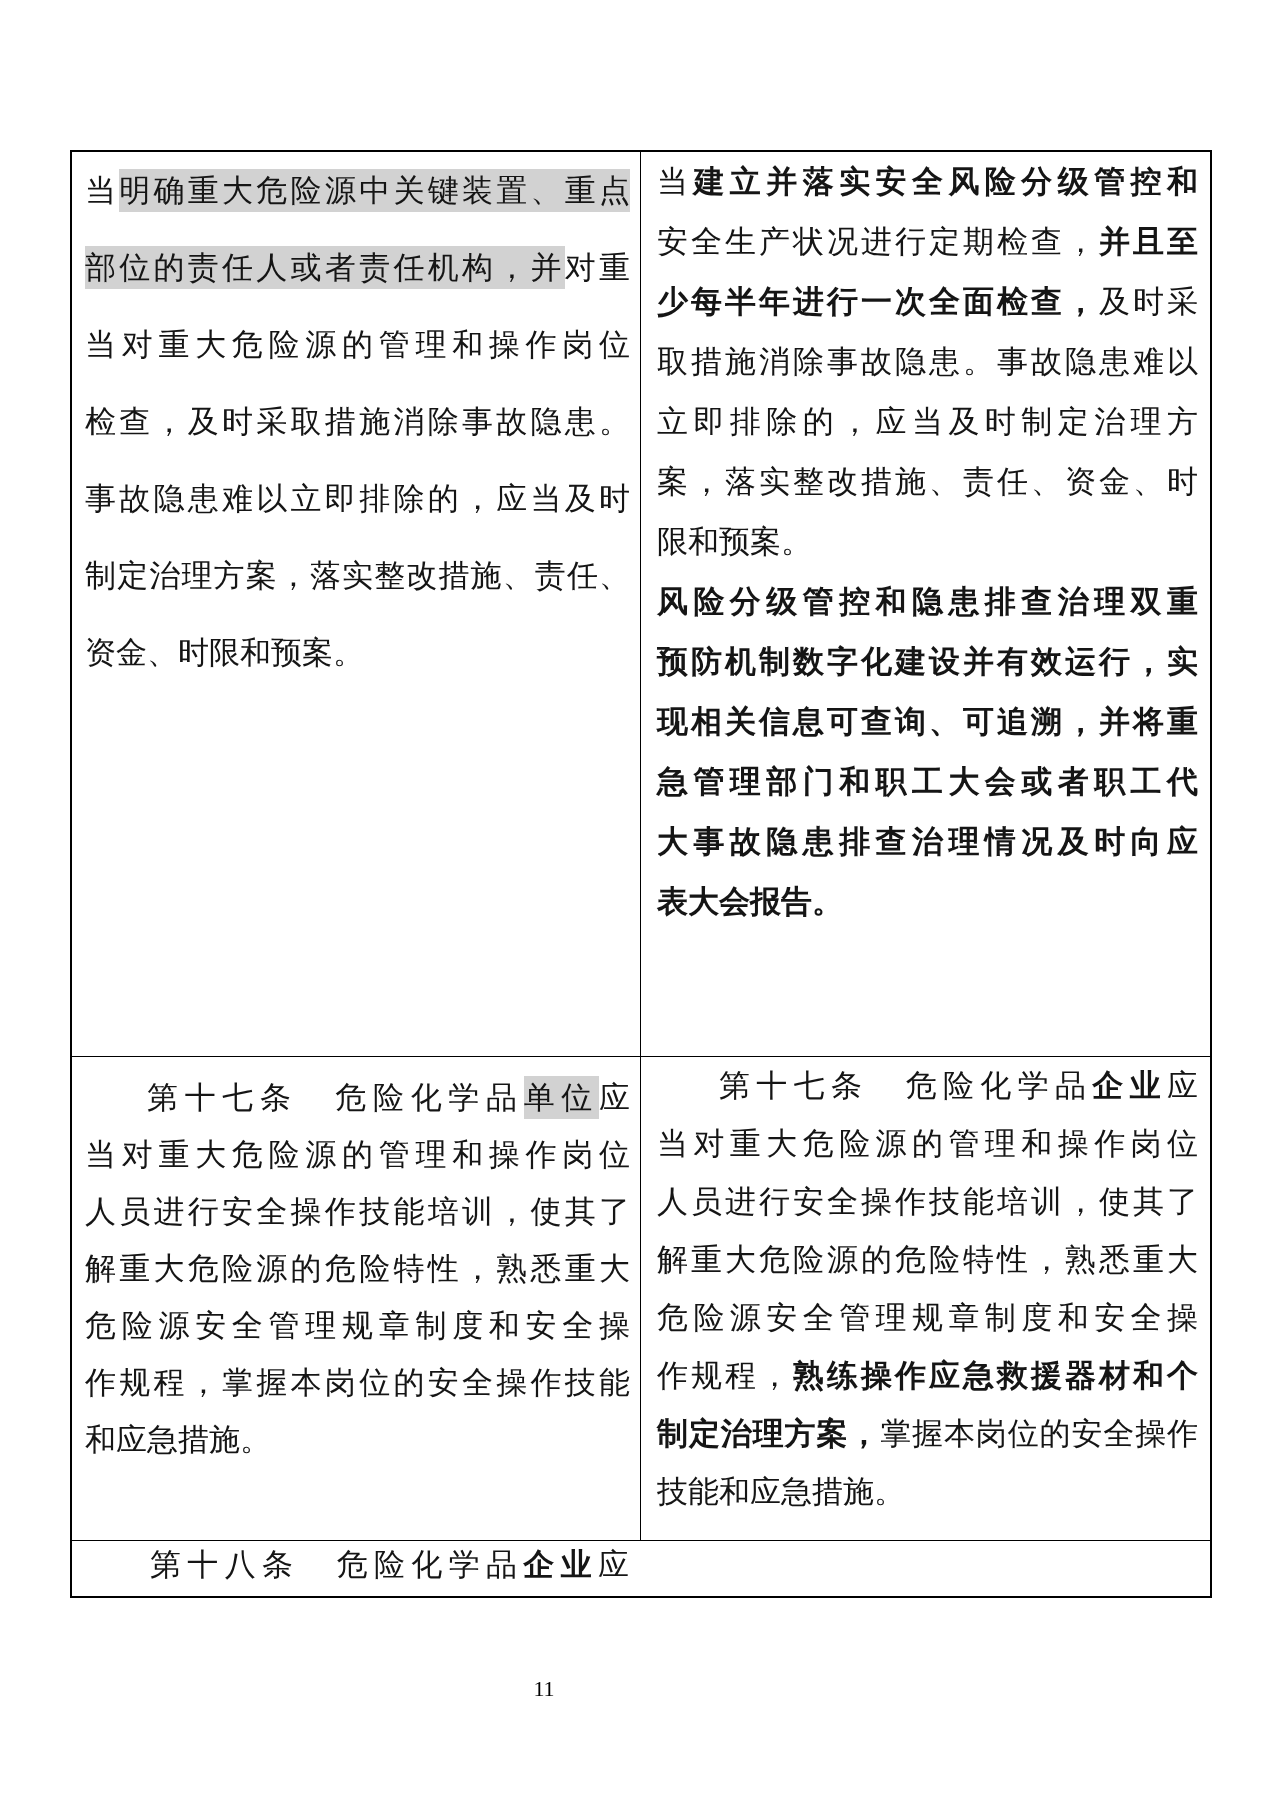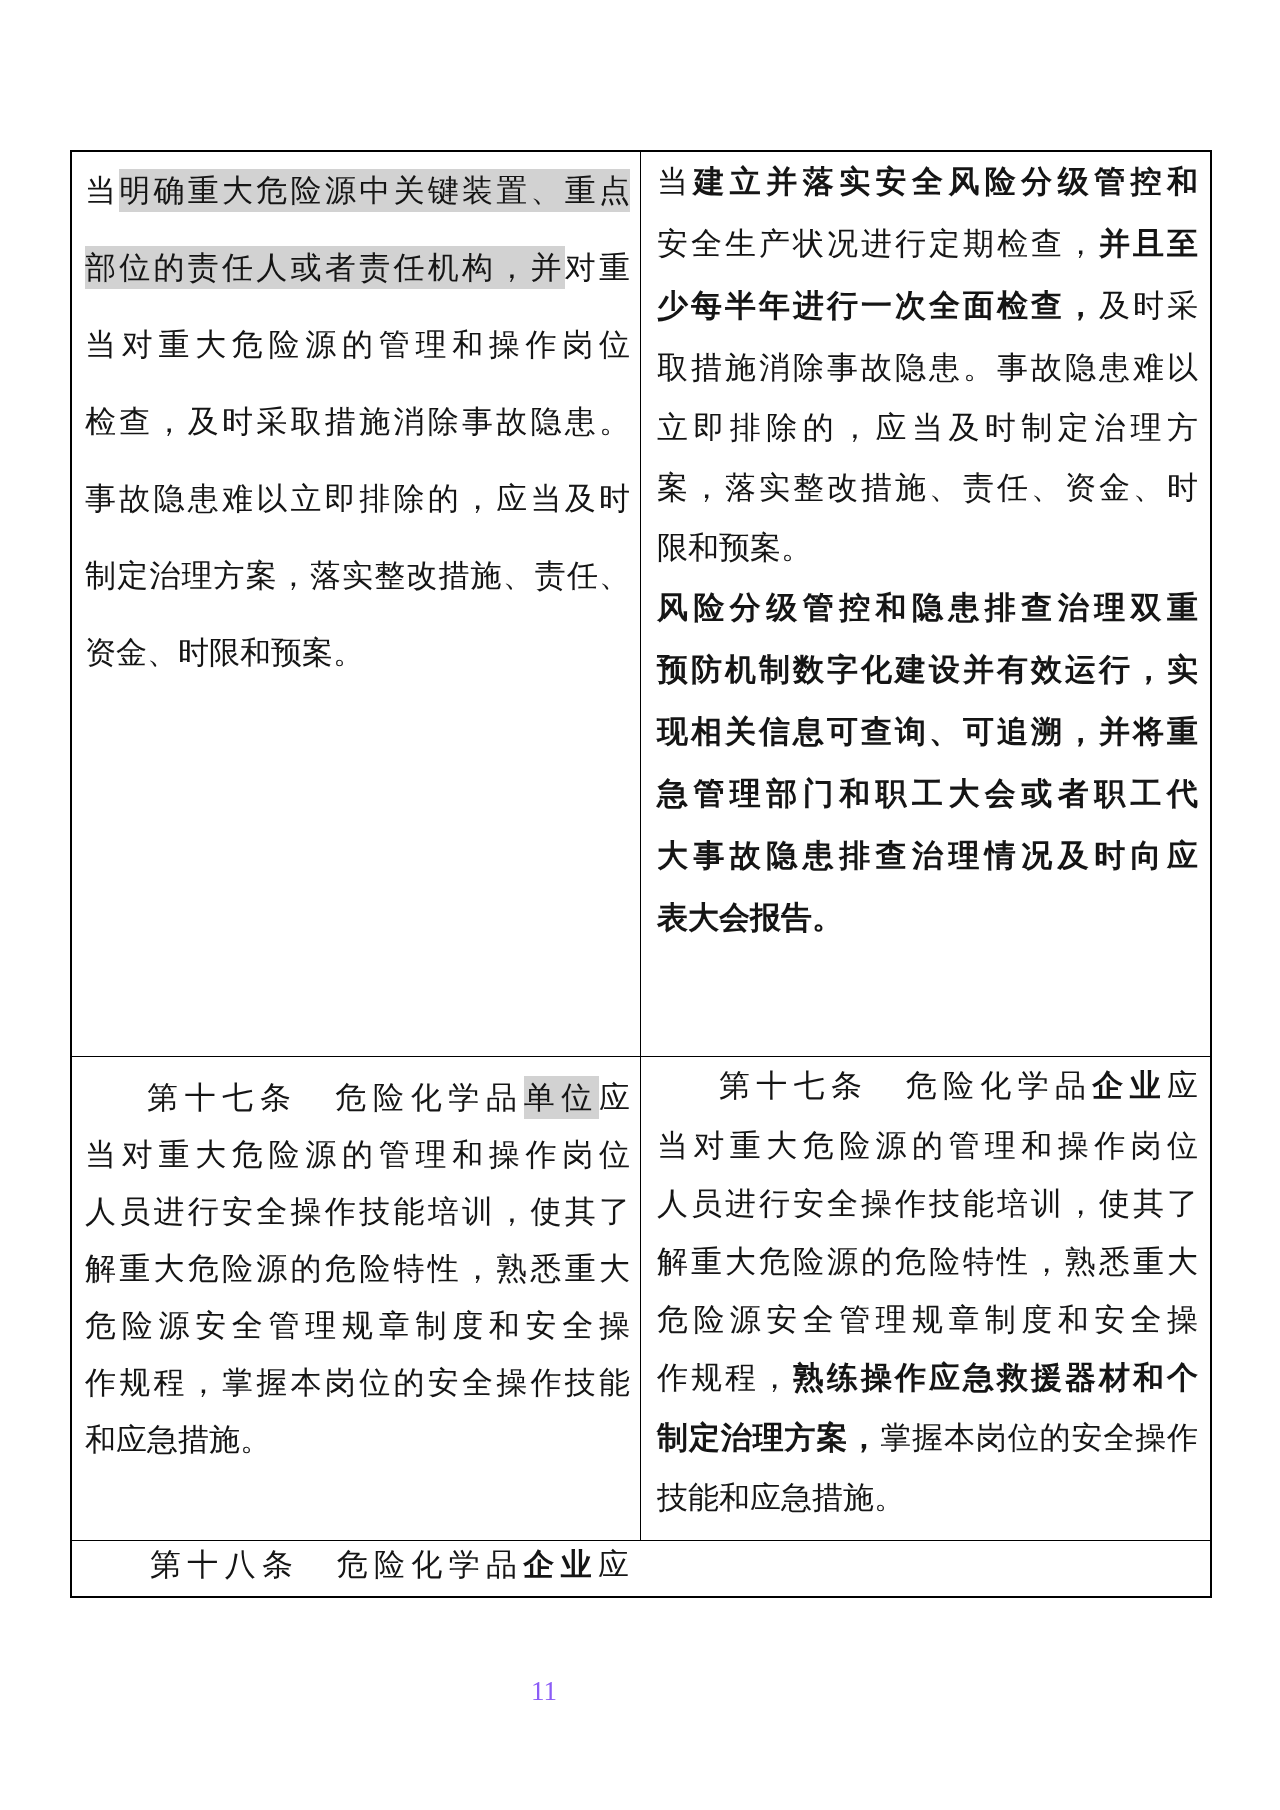--- a/index.html
+++ b/index.html
@@ -18,23 +18,23 @@
   .lh77 .ln{line-height:77px;}
   .lh60 .ln{line-height:60px;}
   .lh57 .ln{line-height:57px;}
   .lh58 .ln{line-height:58px;}
   .lh48 .ln{line-height:48px;}
   .pt12{padding-top:12px;}
   .pt2{padding-top:2px;}
   .ln.end{text-align-last:left;}
   .ln.ind{text-indent:2em;}
   .h{background:#d2d2d2;padding:4px 0;}
-  .b{font-family:Liberation Mono, monospace;font-weight:bold;}
+  .b{font-family:Liberation Sans, sans-serif;font-weight:bold;}
   .page-num{position:absolute;top:1676px;left:0;width:100%;text-align:center;
-            font-size:27px;color:#8b5cf6;}
+            font-size:22px;color:#000000;}
 </style>
 </head>
 <body>
 
 <div class="page">
   <div class="doc-table">
     <div class="cell left rb lh77">
         <div class="ln"><span class="n">当</span><span class="h">明确重大危险源中关键装置、重点</span></div>
         <div class="ln"><span class="h">部位的责任人或者责任机构，并</span><span class="n">对重</span></div>
         <div class="ln"><span class="n">当对重大危险源的管理和操作岗位</span></div>

